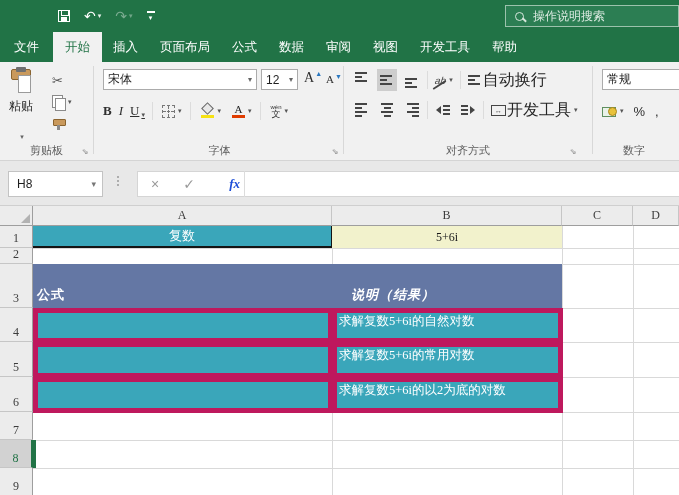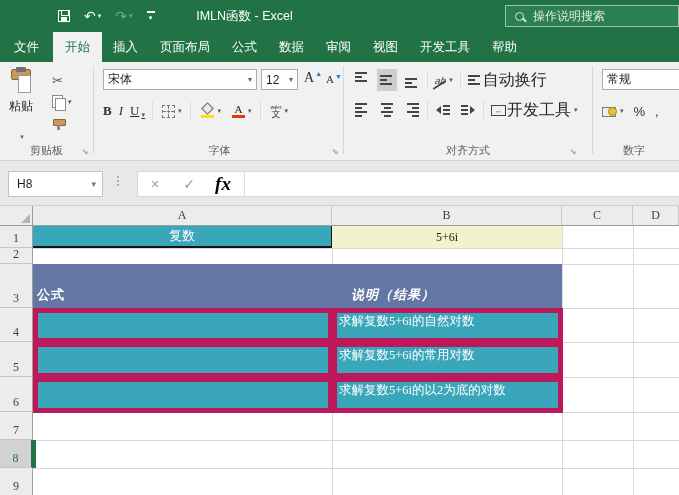--- a/index.html
+++ b/index.html
@@ -117,21 +117,21 @@
   .g-num .grouplabel{text-align:left;padding-left:28px;}
   
   .fbar{position:absolute;left:0;top:161px;width:679px;height:45px;background:#e8e8e8;border-bottom:1px solid #cfcfcf;}
   .namebox{position:absolute;left:8px;top:10px;width:95px;height:26px;background:#fff;border:1px solid #c3c3c3;display:flex;align-items:center;padding:0 6px 0 8px;cursor:pointer;}
   .namebox .nval{flex:1;font-size:12px;color:#1e1e1e;}
   .namebox .carr{font-size:9px;color:#777;}
   .fdots{position:absolute;left:117px;top:15px;display:flex;flex-direction:column;gap:2px;}
   .fdots i{width:2px;height:2px;background:#9a9a9a;border-radius:50%;}
   .ffield{position:absolute;left:137px;right:0;top:10px;height:26px;background:#fff;border:1px solid #d5d5d5;border-right:0;display:flex;align-items:center;}
   .fxbtn{width:34px;text-align:center;font-size:14px;color:#9a9a9a;cursor:pointer;}
-  .fxglyph{font-family:"Liberation Serif","DejaVu Serif",serif;font-style:italic;font-size:19px;color:#000000;font-weight:bold;}
+  .fxglyph{font-family:"Liberation Serif","DejaVu Serif",serif;font-style:italic;font-size:13px;color:#1d4ed8;font-weight:bold;text-align:right;}
   .fsep{width:1px;height:26px;background:#dcdcdc;margin-left:4px;}
   .formulatext{flex:1;padding-left:8px;font-size:12px;color:#1e1e1e;}
   
   .sheet{position:absolute;left:0;top:206px;width:679px;height:289px;background:#fff;font-family:"Liberation Serif","DejaVu Serif",serif;}
   .corner{position:absolute;left:0;top:0;width:33px;height:20px;background:#ececec;border-right:1px solid #9e9e9e;border-bottom:1px solid #9e9e9e;cursor:pointer;}
   .corner::after{content:"";position:absolute;right:2px;bottom:2px;width:0;height:0;border-bottom:9px solid #b2b2b2;border-left:9px solid transparent;}
   .colhdr{position:absolute;top:0;height:20px;background:#ececec;border-right:1px solid #c6c6c6;border-bottom:1px solid #9e9e9e;display:flex;align-items:center;justify-content:center;font-size:12px;color:#3c3c3c;cursor:pointer;}
   .ch-a{left:33px;width:299px;} .ch-b{left:332px;width:230px;} .ch-c{left:562px;width:71px;} .ch-d{left:633px;width:46px;}
   .rowhdr{position:absolute;left:0;width:33px;background:#ececec;border-right:1px solid #9e9e9e;border-bottom:1px solid #c6c6c6;display:flex;align-items:flex-end;justify-content:center;font-size:12px;color:#3c3c3c;padding-bottom:1px;cursor:pointer;}
   .rowhdr.sel{background:#d2d2d2;color:#217346;border-right:2px solid #217346;}
@@ -169,21 +169,20 @@
         </span>
       <span class="qbtn dim">
           <span class="arrowglyph">↷</span>
           <span class="mini-dd">▾</span>
         </span>
       <span class="qbtn qat-custom">
           <b></b>
           <span>▾</span>
         </span>
     </div>
-    <div class="wintitle">IMLN函数 - Excel</div>
     <div class="searchbox">
       <span class="mag"></span>
       <span>操作说明搜索</span>
     </div>
   </div>
 
   <div class="tabsbar">
     <div class="tab file">文件</div>
     <div class="tab active">开始</div>
     <div class="tab">插入</div>

